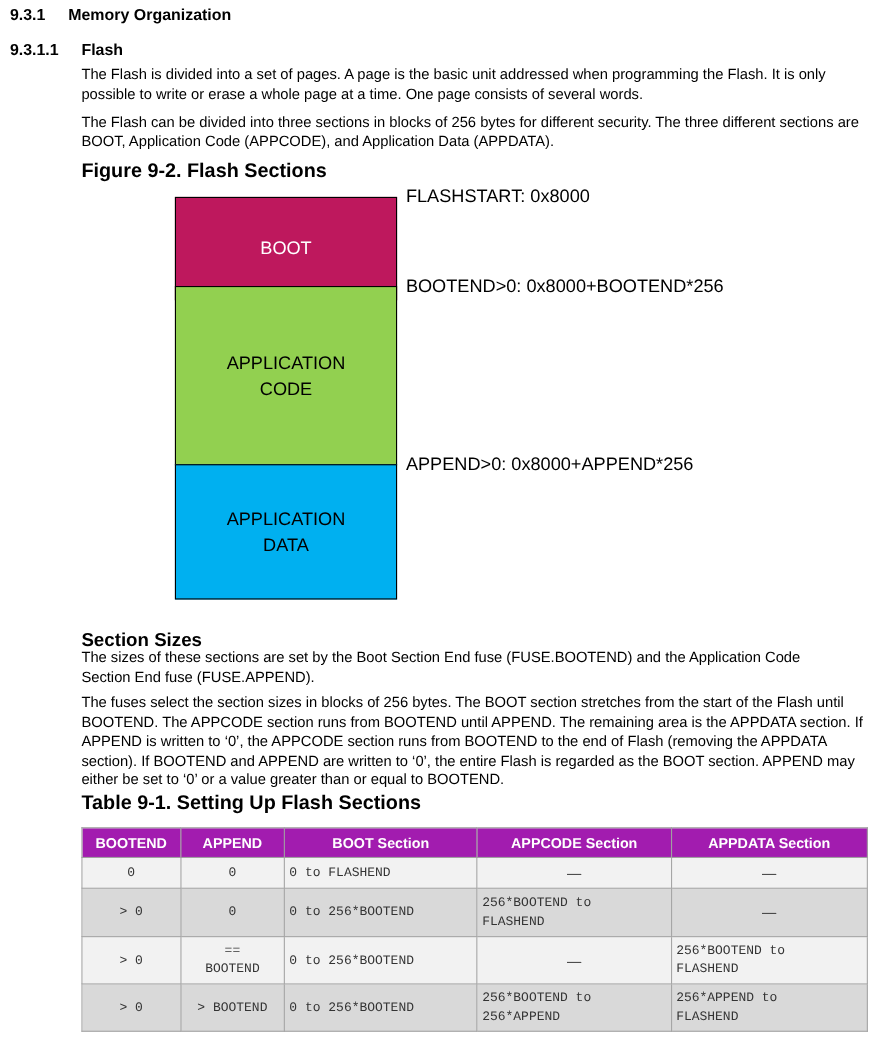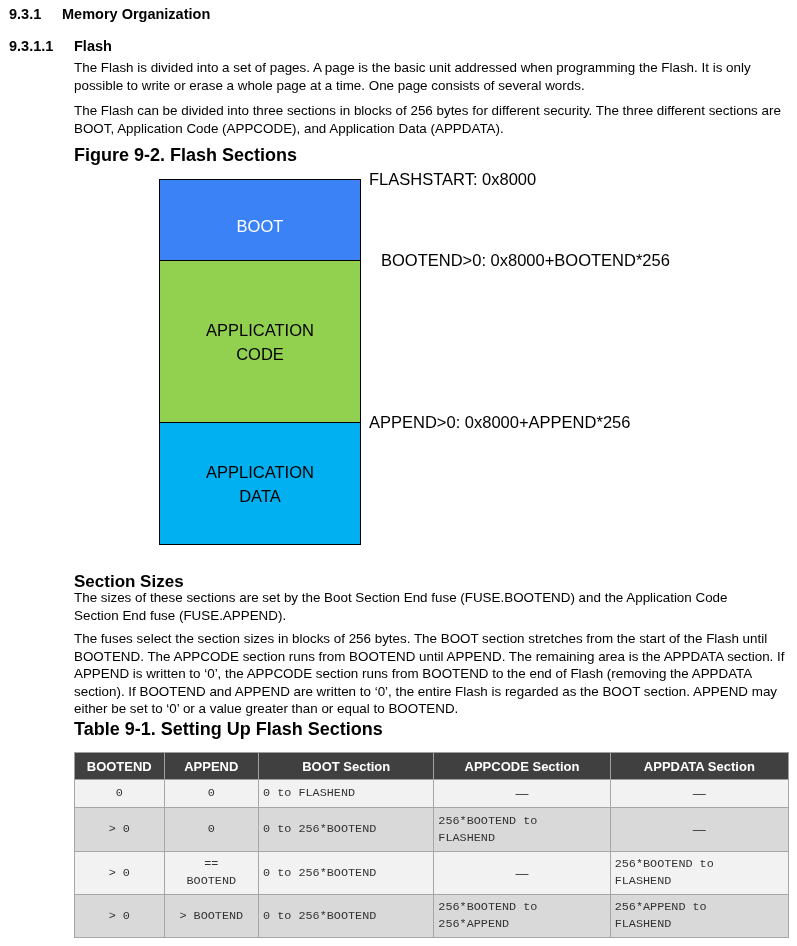--- a/index.html
+++ b/index.html
@@ -14,33 +14,33 @@
     .caption { font-weight: bold; font-size: 18px; left: 74px; }
     .subhead { font-weight: bold; font-size: 17px; left: 74px; }
 
     
     .block {
       position: absolute; left: 159px; width: 202px;
       border: 1px solid #000; box-sizing: border-box;
       display: flex; align-items: center; justify-content: center; text-align: center;
       font-size: 16.5px; line-height: 24px;
     }
-    .boot { top: 179px; height: 94px; background: #3b82f6; color: #ffffff; }
+    .boot { top: 179px; height: 94px; background: #be185d; color: #ffffff; }
     .appcode { top: 260px; height: 163px; background: #92d050; color: #000; }
     .appdata { top: 422px; height: 123px; background: #00b0f0; color: #000; }
     .addr { left: 369px; font-size: 16.5px; }
 
     
     table.flash-table {
       position: absolute; left: 74px; top: 752px;
       border-collapse: collapse; width: 715px;
       font-size: 12px;
     }
     .flash-table th {
-      background: #404040; color: #ffffff; font-weight: bold; font-size: 13px;
+      background: #a21caf; color: #ffffff; font-weight: bold; font-size: 13px;
       height: 26px; padding: 0 4px; border: 1px solid #a0a0a0; text-align: center;
     }
     .flash-table td {
       border: 1px solid #a6a6a6; padding: 0 4px;
       font-family: "Liberation Mono", monospace; font-size: 11.8px; line-height: 17px;
       color: #333;
     }
     .flash-table tr.odd td { background: #f2f2f2; }
     .flash-table tr.even td { background: #d9d9d9; }
     .flash-table td.c { text-align: center; }
@@ -72,21 +72,21 @@
       <div>CODE</div>
     </div>
   </div>
   <div class="block appdata">
     <div>
       <div>APPLICATION</div>
       <div>DATA</div>
     </div>
   </div>
   <div class="abs addr" style="top:170px;">FLASHSTART: 0x8000</div>
-  <div class="abs addr" style="top:251px;margin-left:12px;">BOOTEND&gt;0: 0x8000+BOOTEND*256</div>
+  <div class="abs addr" style="top:251px;">BOOTEND&gt;0: 0x8000+BOOTEND*256</div>
   <div class="abs addr" style="top:413px;">APPEND&gt;0: 0x8000+APPEND*256</div>
 </div>
 
 <div class="abs subhead" style="top:572px;">Section Sizes</div>
 <div class="abs para" style="top:589px; width:700px;">The sizes of these sections are set by the Boot Section End fuse (FUSE.BOOTEND) and the Application Code Section End fuse (FUSE.APPEND).</div>
 <div class="abs para" style="top:630px; width:720px;">The fuses select the section sizes in blocks of 256 bytes. The BOOT section stretches from the start of the Flash until BOOTEND. The APPCODE section runs from BOOTEND until APPEND. The remaining area is the APPDATA section. If APPEND is written to ‘0’, the APPCODE section runs from BOOTEND to the end of Flash (removing the APPDATA section). If BOOTEND and APPEND are written to ‘0’, the entire Flash is regarded as the BOOT section. APPEND may either be set to ‘0’ or a value greater than or equal to BOOTEND.</div>
 
 <div class="abs caption" style="top:719px;">Table 9-1.  Setting Up Flash Sections</div>
 
 <table class="flash-table">

